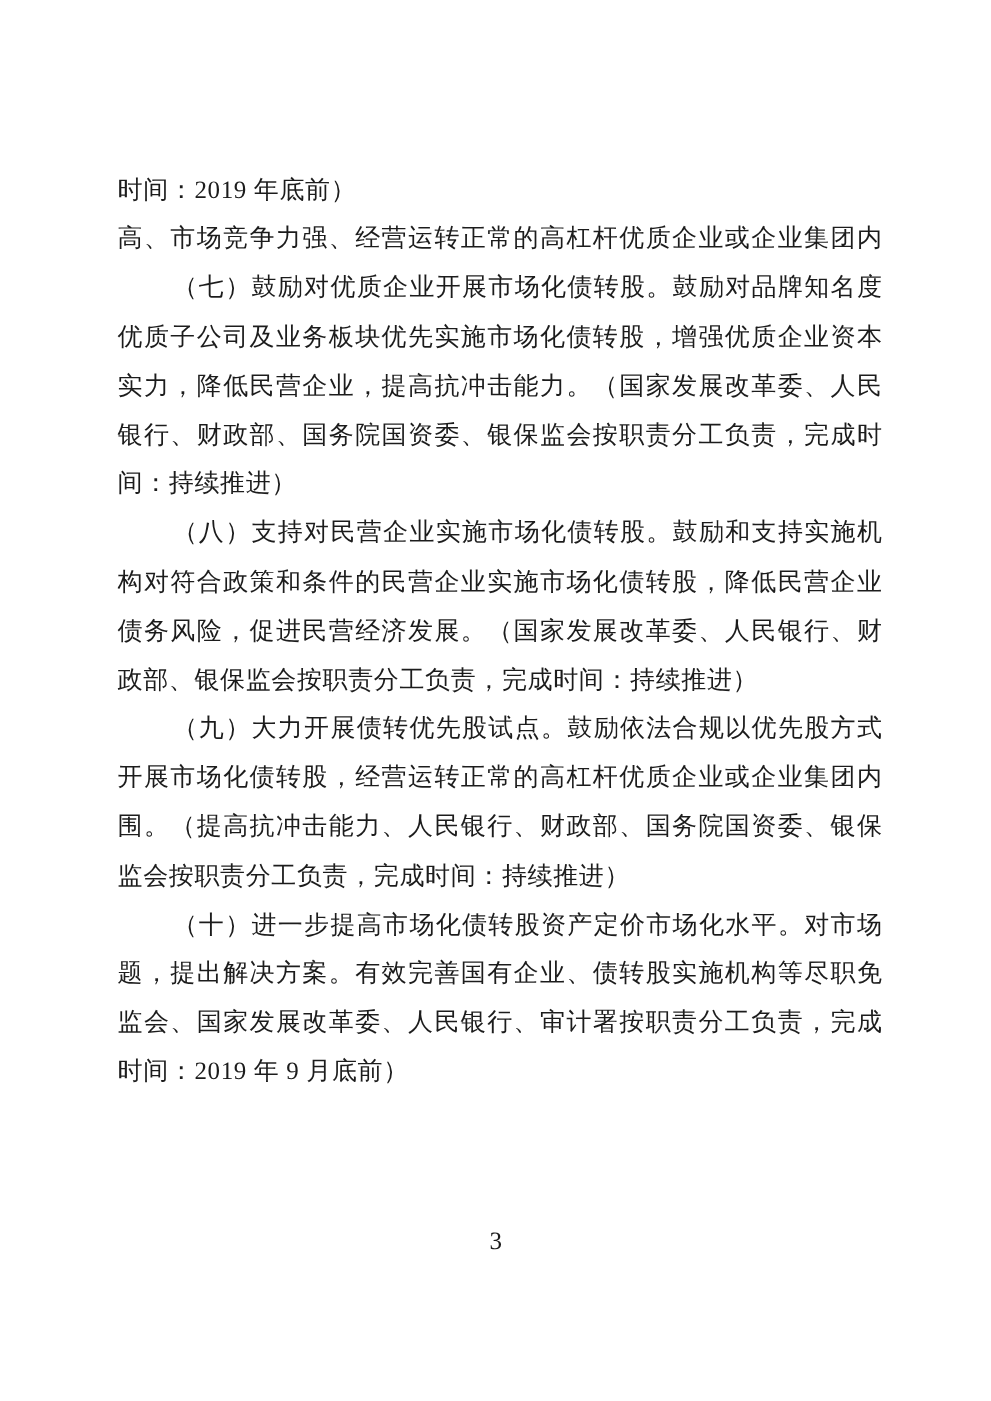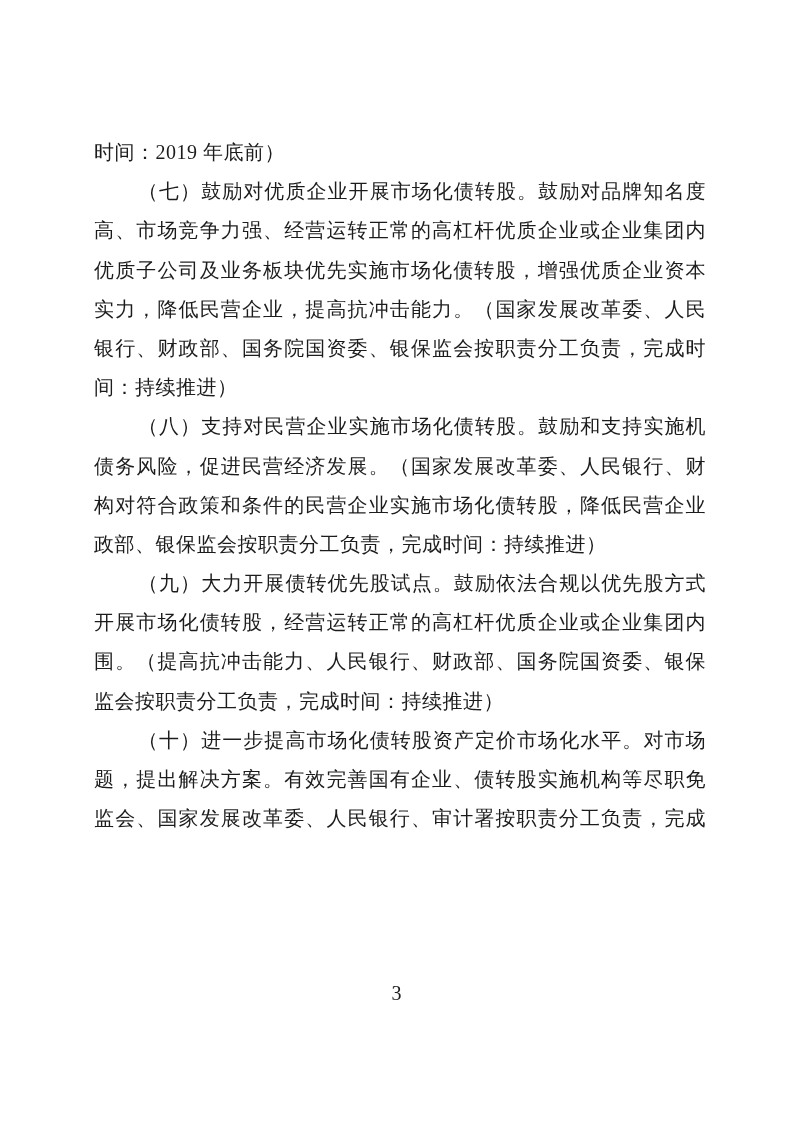--- a/index.html
+++ b/index.html
@@ -48,32 +48,33 @@
     line-height: 26px;
     color: #1c1c1c;
   }
 </style>
 </head>
 <body>
 
 <div class="page">
   <div class="text-block">
       <div class="line last">时间：2019 年底前）</div>
+      <div class="line">高、市场竞争力强、经营运转正常的高杠杆优质企业或企业集团内</div>
       <div class="line indent">（七）鼓励对优质企业开展市场化债转股。鼓励对品牌知名度</div>
-      <div class="line">高、市场竞争力强、经营运转正常的高杠杆优质企业或企业集团内</div>
       <div class="line">优质子公司及业务板块优先实施市场化债转股，增强优质企业资本</div>
       <div class="line">实力，降低民营企业，提高抗冲击能力。（国家发展改革委、人民</div>
       <div class="line">银行、财政部、国务院国资委、银保监会按职责分工负责，完成时</div>
       <div class="line last">间：持续推进）</div>
       <div class="line indent">（八）支持对民营企业实施市场化债转股。鼓励和支持实施机</div>
+      <div class="line">构对符合政策和条件的民营企业实施市场化债转股，降低民营企业</div>
       <div class="line">债务风险，促进民营经济发展。（国家发展改革委、人民银行、财</div>
-      <div class="line">构对符合政策和条件的民营企业实施市场化债转股，降低民营企业</div>
       <div class="line last">政部、银保监会按职责分工负责，完成时间：持续推进）</div>
       <div class="line indent">（九）大力开展债转优先股试点。鼓励依法合规以优先股方式</div>
       <div class="line">开展市场化债转股，经营运转正常的高杠杆优质企业或企业集团内</div>
       <div class="line">围。（提高抗冲击能力、人民银行、财政部、国务院国资委、银保</div>
       <div class="line last">监会按职责分工负责，完成时间：持续推进）</div>
       <div class="line indent">（十）进一步提高市场化债转股资产定价市场化水平。对市场</div>
       <div class="line">题，提出解决方案。有效完善国有企业、债转股实施机构等尽职免</div>
       <div class="line">监会、国家发展改革委、人民银行、审计署按职责分工负责，完成</div>
+      <div class="line last">时间：2019 年 9 月底前）</div>
     </div>
   <div class="page-number">3</div>
 </div>
 
 </body></html>

